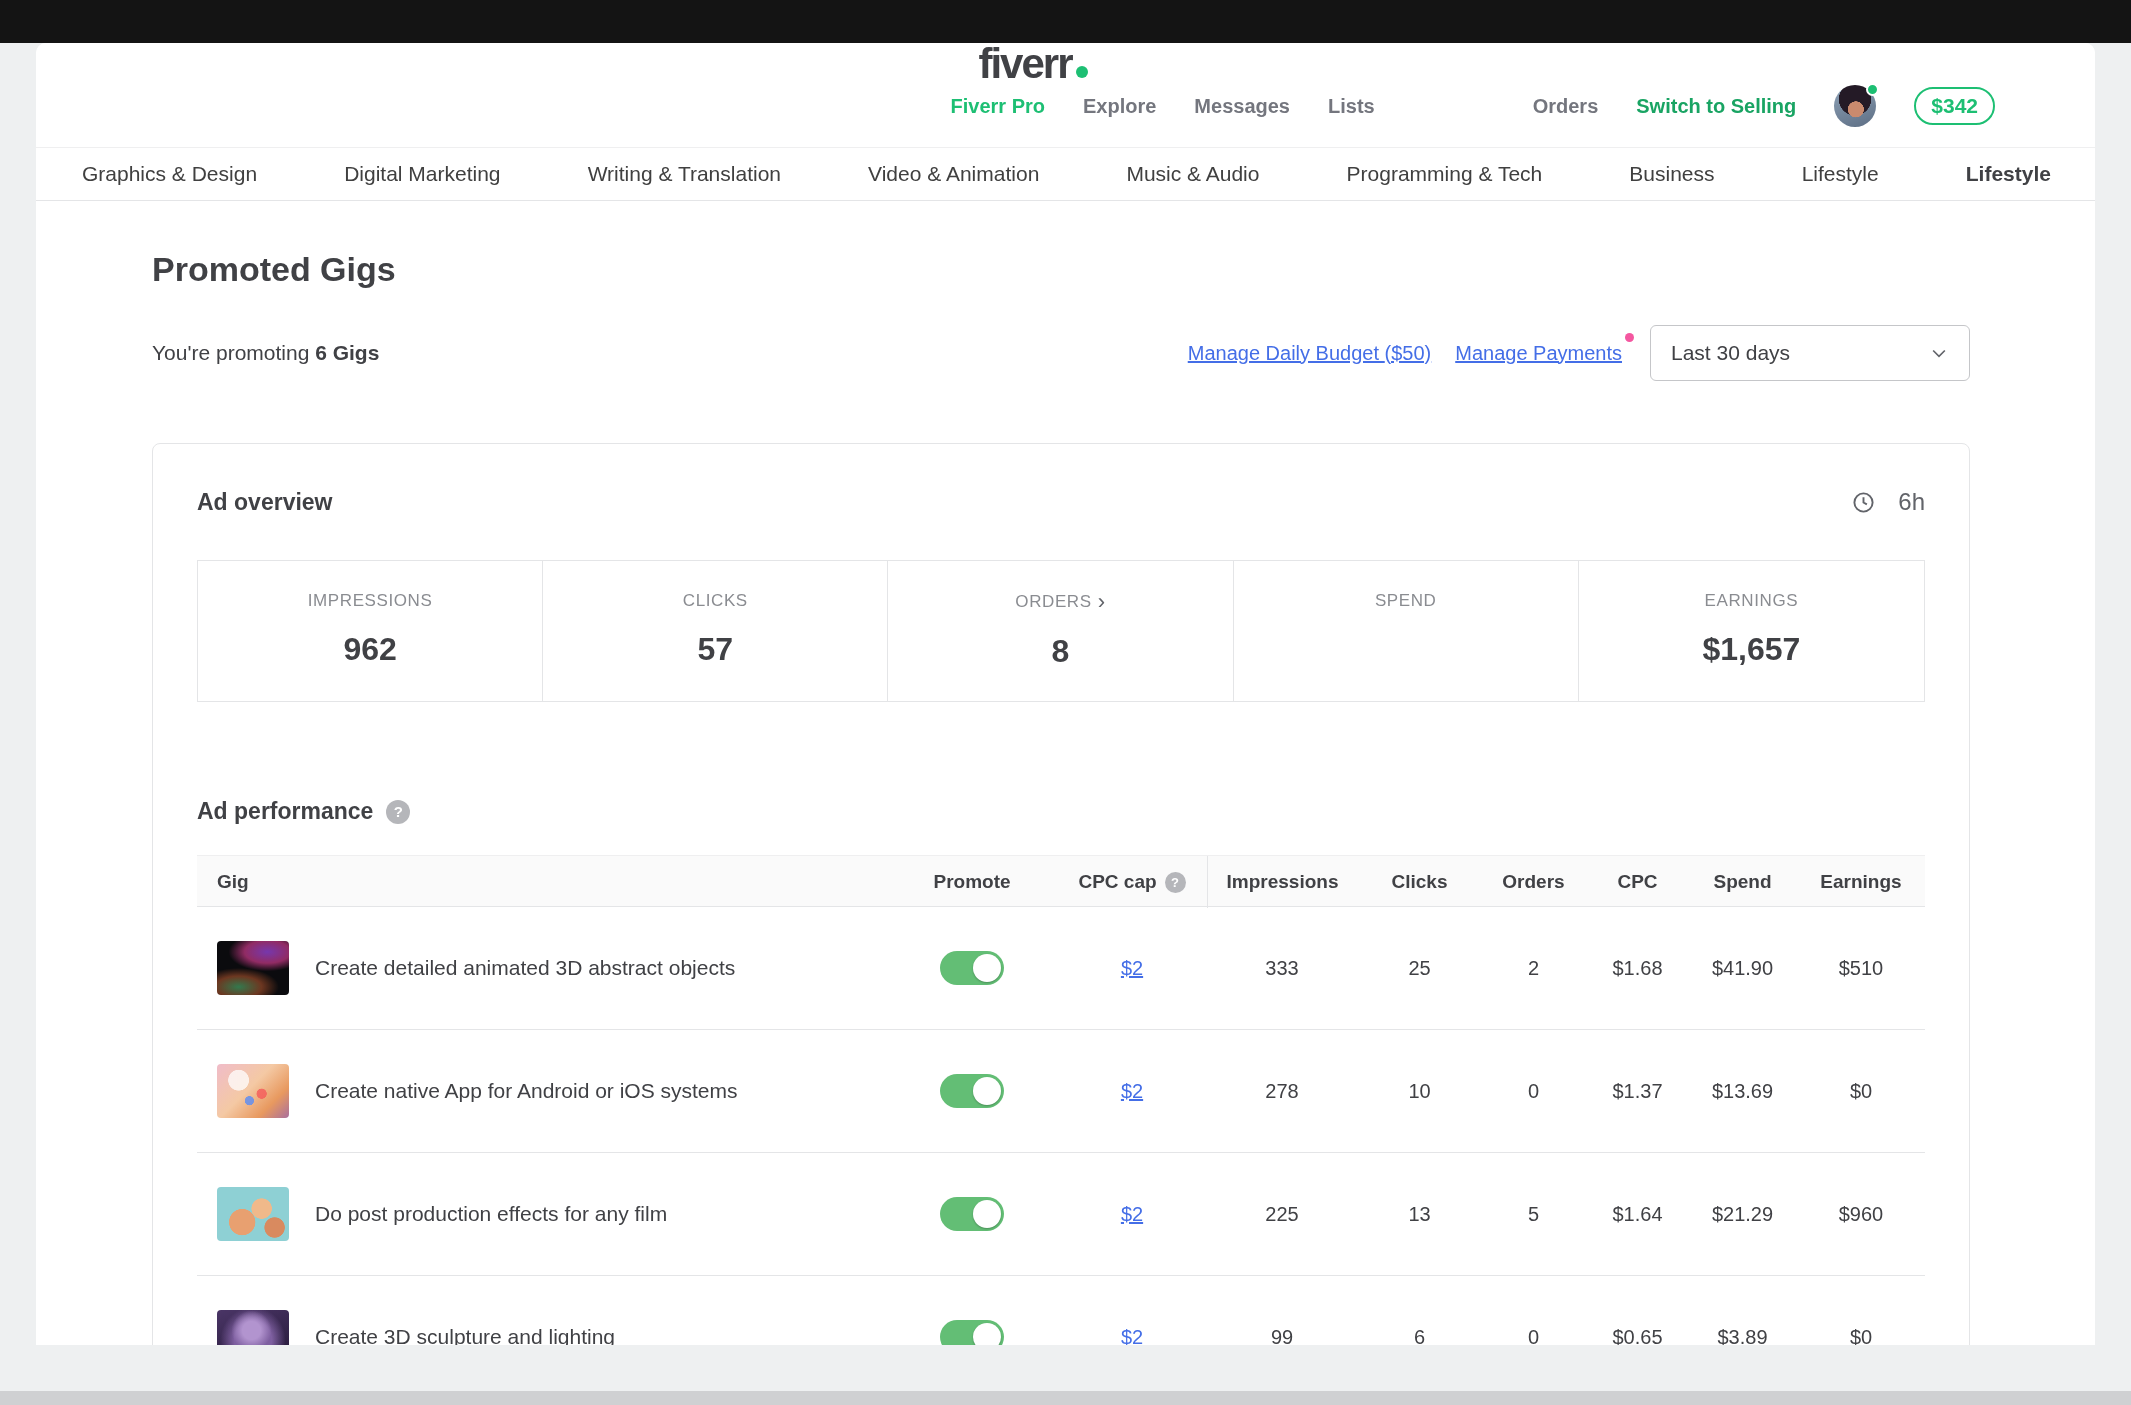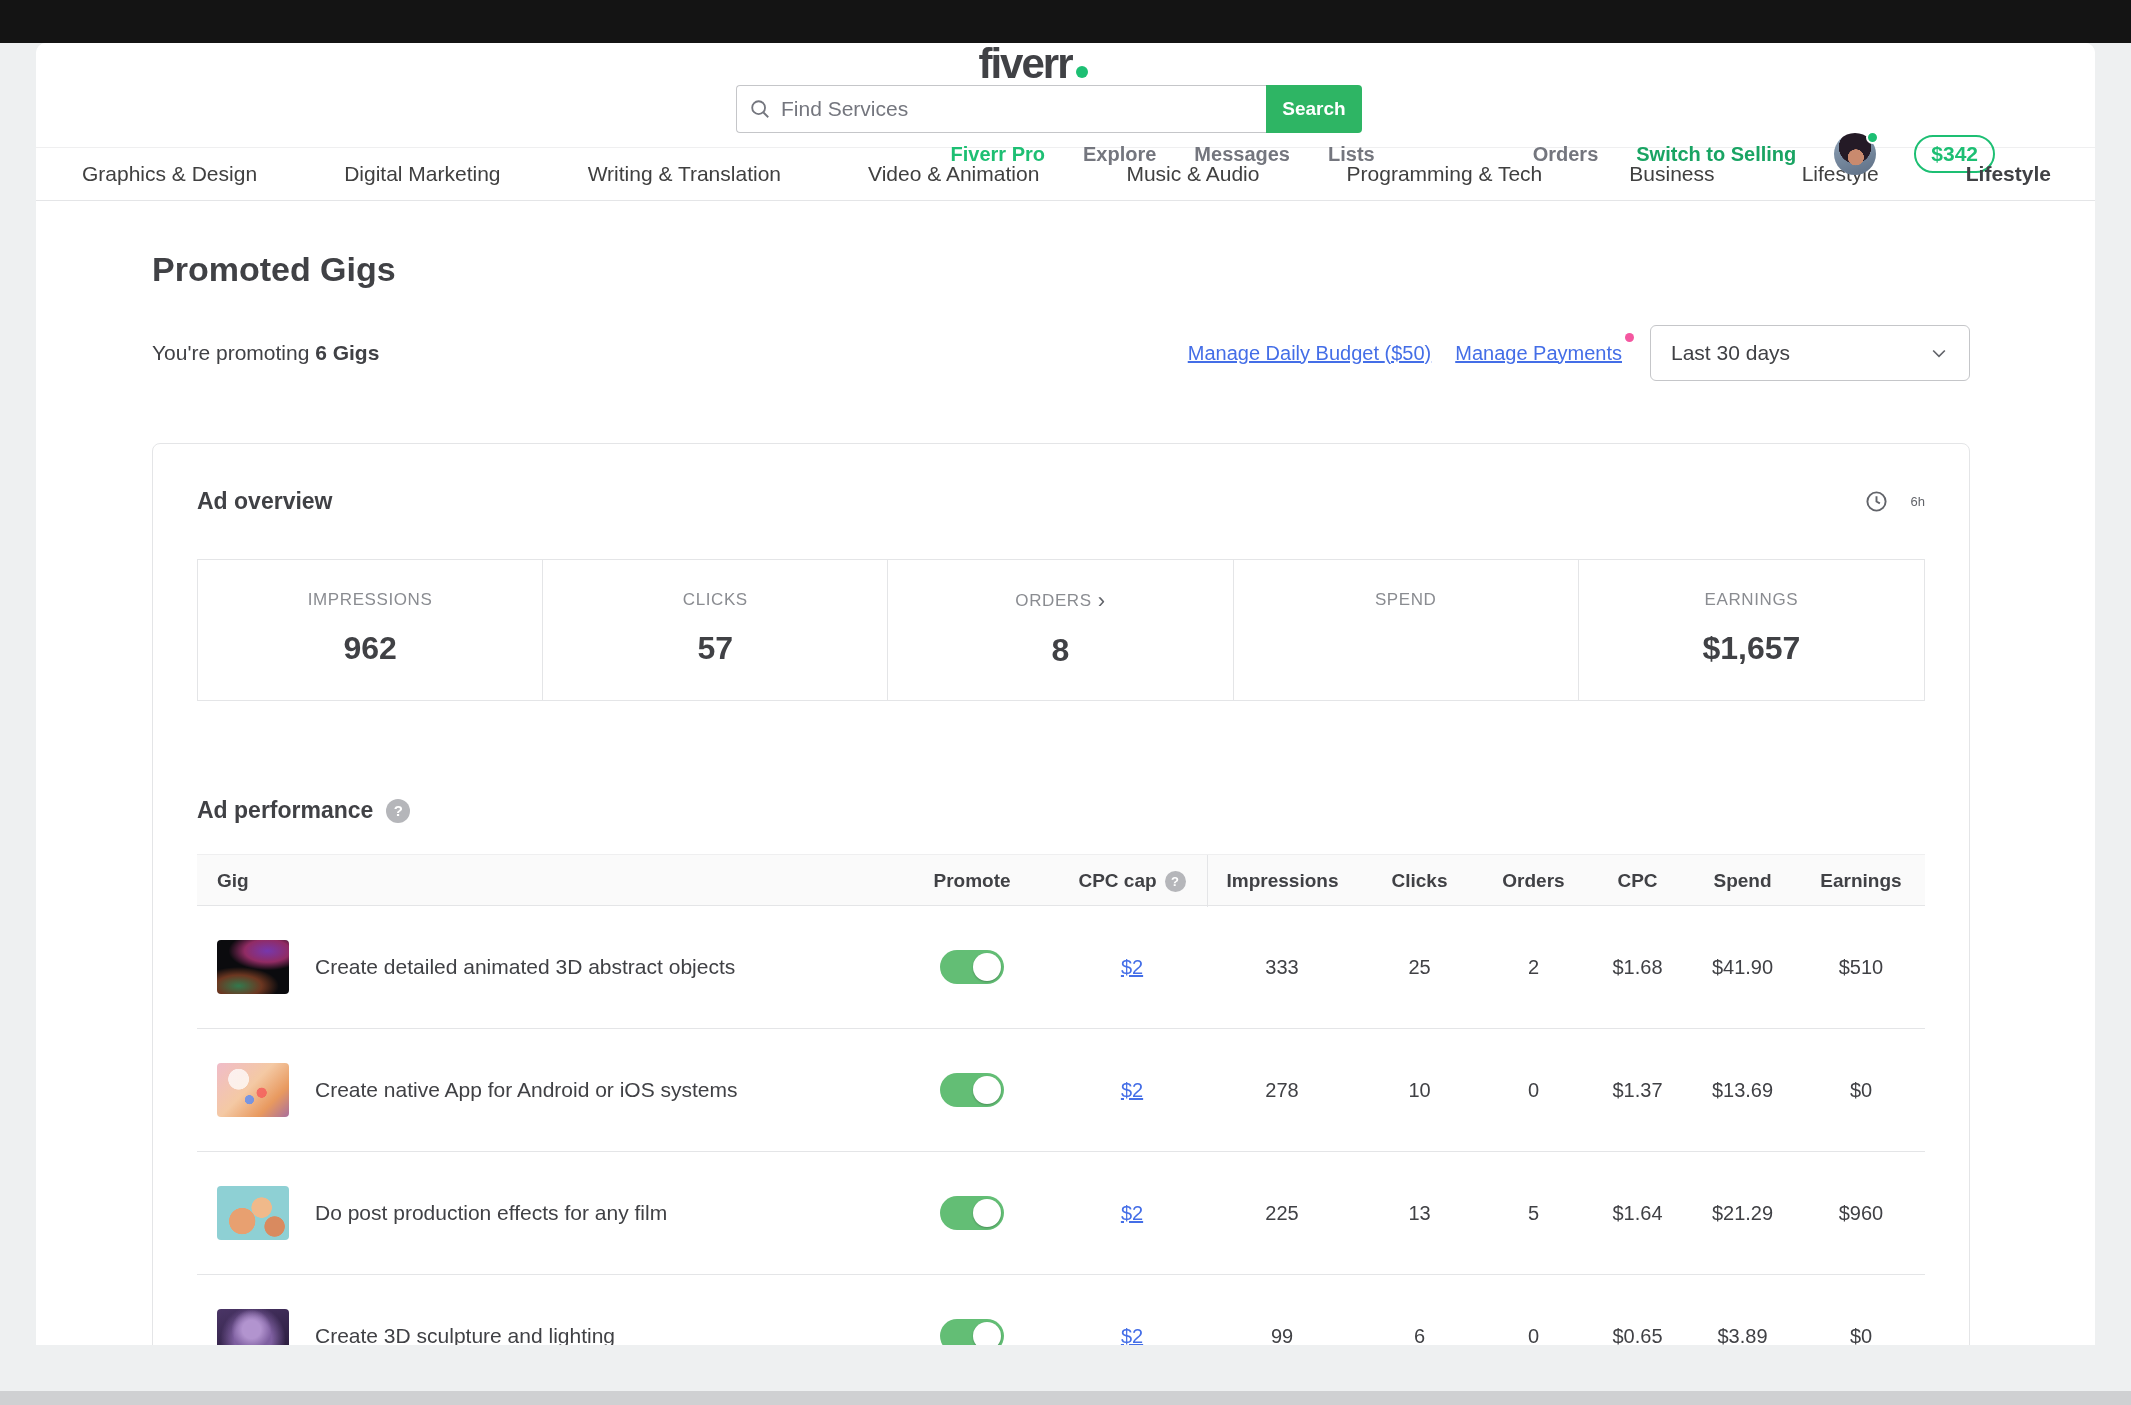--- a/index.html
+++ b/index.html
@@ -84,21 +84,21 @@
   }
   .daterange .dr-label { font-size:21px; color:#404145; }
   .daterange svg { margin-left:auto; }
   
   .card {
     margin-top:62px; border:1px solid #e4e5e7; border-radius:8px; background:#fff;
     padding:44px 44px 0 44px; min-height:1100px;
   }
   .card-head { display:flex; align-items:center; justify-content:space-between; }
   .section-title { font-size:23px; font-weight:700; color:#404145; }
-  .refresh { display:flex; align-items:center; gap:23px; color:#62646a; font-size:13px; }
+  .refresh { display:flex; align-items:center; gap:23px; color:#62646a; font-size:24px; }
   
   .stats { margin-top:44px; display:grid; grid-template-columns:repeat(5,1fr); border:1px solid #e4e5e7; }
   .stat { height:140px; text-align:center; border-right:1px solid #e4e5e7; padding-top:30px; }
   .stat:last-child { border-right:none; }
   .stat-label { font-size:17px; letter-spacing:0.6px; color:#8a8c91; display:inline-flex; align-items:center; gap:6px; }
   .stat-label .chev { font-size:22px; color:#62646a; line-height:1; }
   .stat-value { margin-top:20px; font-size:32px; font-weight:700; color:#404145; }
   
   .perf-head { margin-top:96px; display:flex; align-items:center; gap:13px; }
   .help-icon {
@@ -162,30 +162,20 @@
 
 <div class="topbar"></div>
 <div class="bottomstrip"></div>
 
 <div class="window">
 
   <div class="header">
     <div class="logo">
       <span class="word">fiverr</span>
       <span class="dot"></span>
-    </div>
-    <div class="search-box">
-      <div class="search-input-wrap">
-        <svg width="22" height="22" viewBox="0 0 24 24" fill="none" stroke="#74767e" stroke-width="2">
-          <circle cx="10.5" cy="10.5" r="7"></circle>
-            <line x1="15.8" y1="15.8" x2="21" y2="21"></line>
-        </svg>
-        <input class="search-input" type="text" placeholder="Find Services" style="">
-      </div>
-      <button class="search-btn">Search</button>
     </div>
     <div class="top-nav">
       <span class="nav-item green">Fiverr Pro</span>
       <span class="nav-item">Explore</span>
       <span class="nav-item">Messages</span>
       <span class="nav-item">Lists</span>
       <span class="nav-item orders">Orders</span>
       <span class="nav-item switch">Switch to Selling</span>
       <div class="avatar-wrap">
         <div class="avatar"></div>

